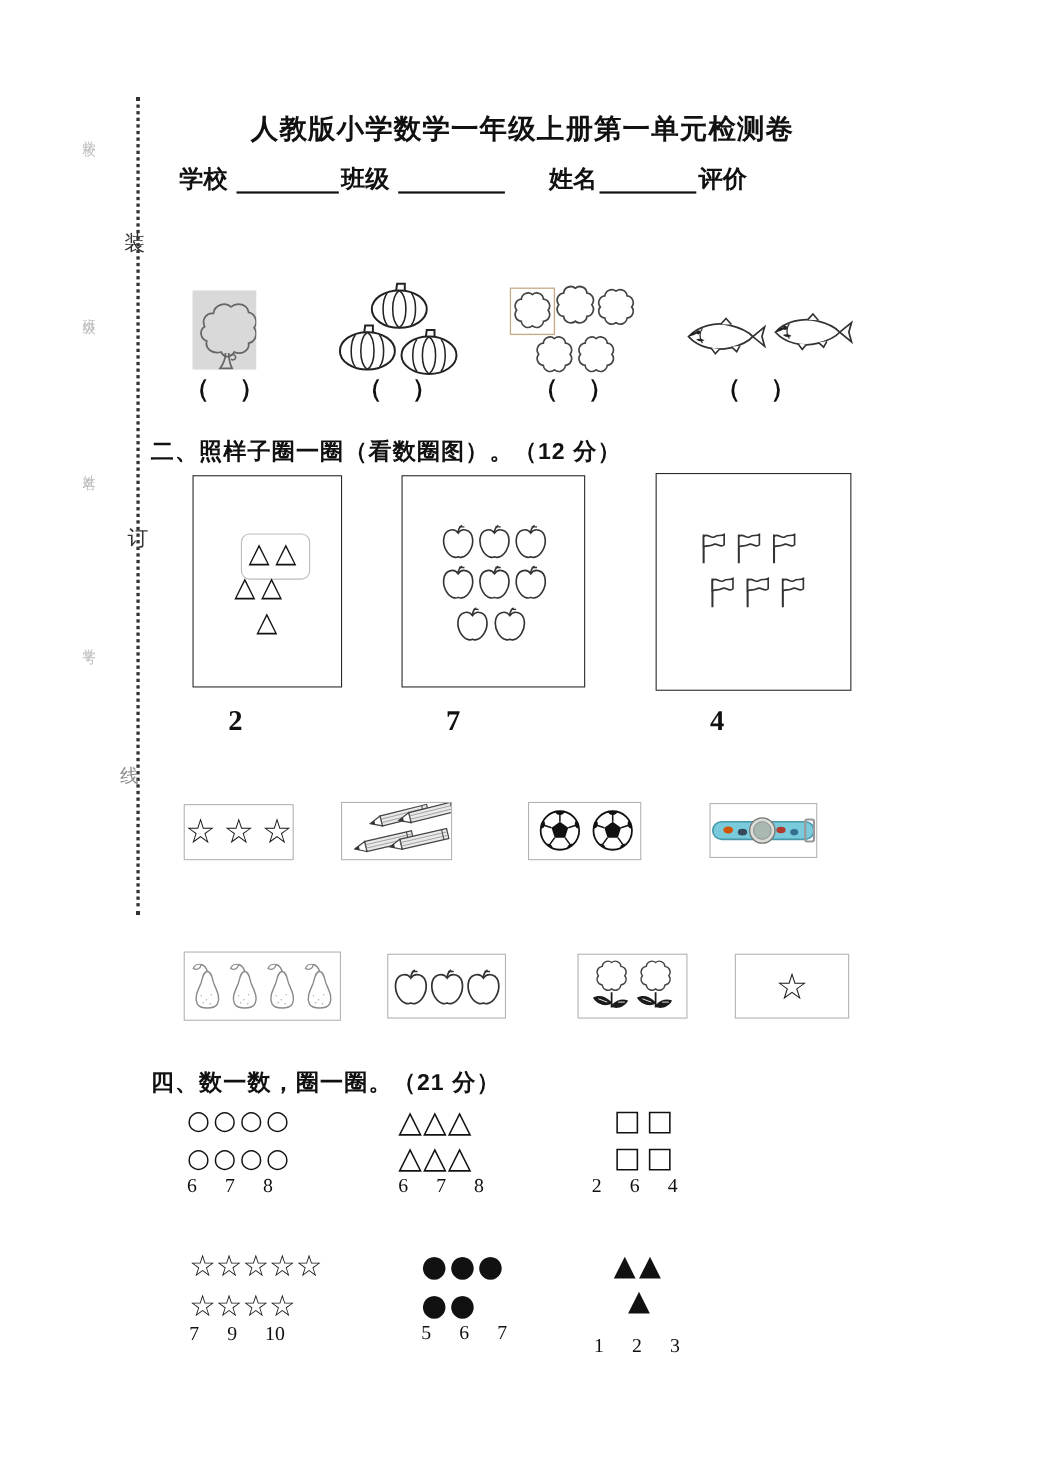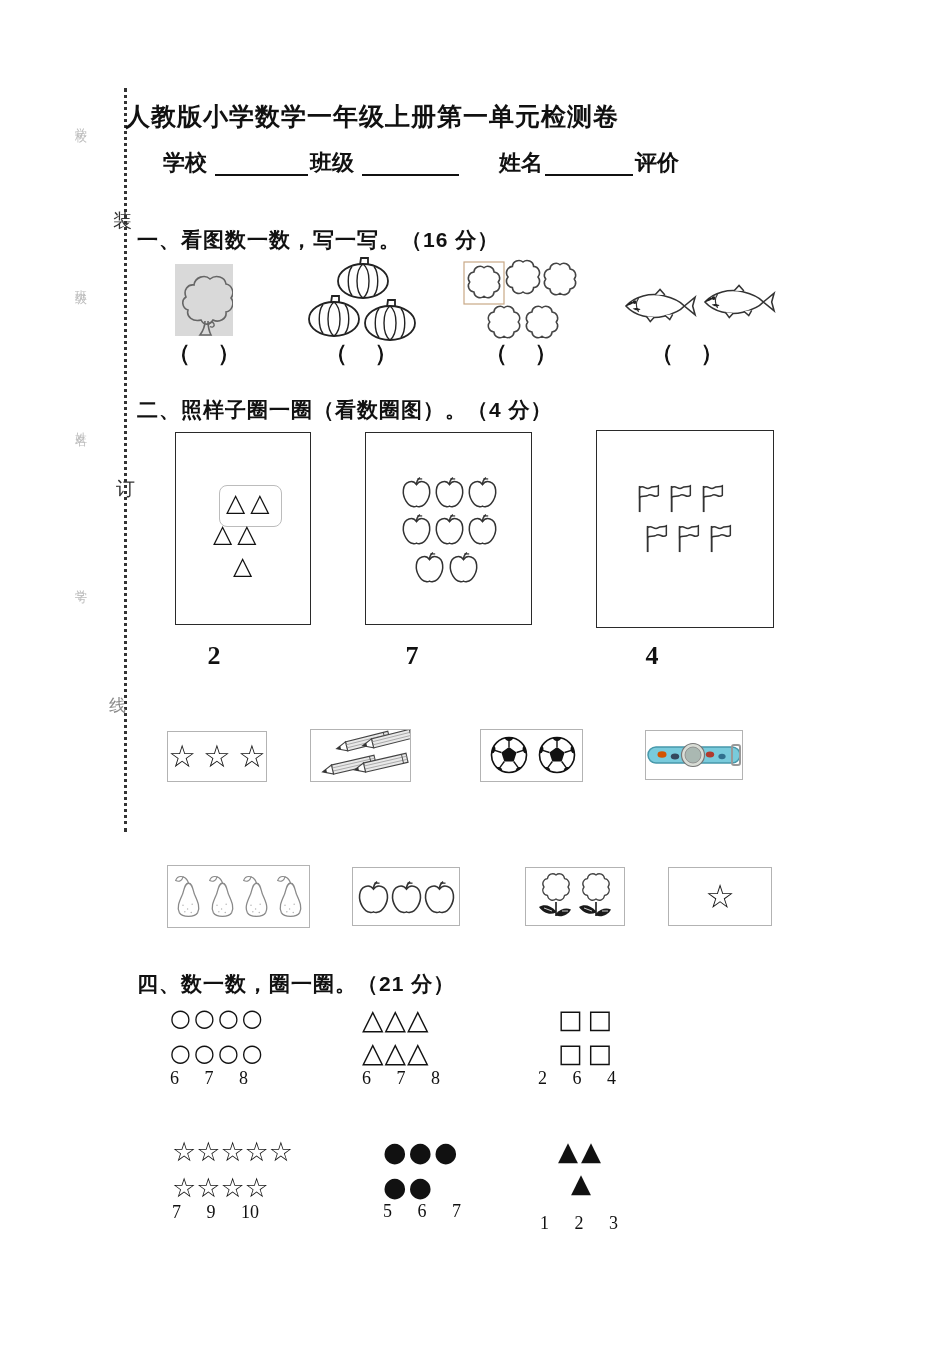--- a/index.html
+++ b/index.html
@@ -1,19 +1,19 @@
 <!DOCTYPE html>
 <html><head>
 <meta charset="utf-8">
 <style>
   html,body{margin:0;padding:0;background:#fff;}
   .page{position:relative;width:950px;height:1346px;background:#ffffff;overflow:hidden;
         font-family:"Liberation Sans",sans-serif;color:#111;}
   .abs{position:absolute;}
-  .title{font-size:25px;font-weight:bold;text-align:left;letter-spacing:1px;}
+  .title{font-size:25px;font-weight:bold;text-align:center;letter-spacing:1px;}
   .infoline{font-size:22px;font-weight:bold;display:flex;align-items:flex-end;}
   .blank{display:inline-block;border-bottom:2px solid #111;height:24px;}
   .heading{font-size:21px;font-weight:bold;letter-spacing:1px;white-space:nowrap;}
   .paren{font-size:23px;font-weight:bold;letter-spacing:2px;}
   .binding-line{width:0;border-left:3px dotted #333;}
   .bindchar{font-size:19px;color:#333;}
   .faintlabel{writing-mode:vertical-rl;font-size:12px;color:#bdbdbd;letter-spacing:3px;}
   .sbox{position:absolute;border:1px solid #2a2a2a;background:#fff;box-sizing:border-box;}
   .lbox{position:absolute;border:1px solid #b3b3b3;background:#fff;box-sizing:border-box;
         display:flex;align-items:center;justify-content:center;}
@@ -139,21 +139,20 @@
   <div class="abs infoline" style="left:163px;top:148px;">
     <span>学校</span>
     <span class="blank" style="width:93px;margin:0 2px 2px 8px;"></span>
     <span>班级</span>
     <span class="blank" style="width:97px;margin:0 2px 2px 8px;"></span>
     <span style="margin-left:38px;">姓名</span>
     <span class="blank" style="width:88px;margin:0 2px 2px 2px;"></span>
     <span>评价</span>
   </div>
 
-  <div class="abs heading" style="left:137px;top:226px;">一、看图数一数，写一写。（16 分）</div>
 
   <div class="abs" style="left:175px;top:264px;width:58px;height:72px;background:#d9d9d9;">
     <svg width="58" height="72" viewBox="0 0 58 72">
         <use href="#sym-tree"></use>
       </svg>
   </div>
 
   <div class="abs" style="left:306px;top:256px;">
     <svg width="114" height="86" viewBox="0 0 114 86">
       <use href="#sym-pumpkin" x="29" y="0" width="56" height="44"></use>
@@ -178,21 +177,21 @@
       <use href="#sym-fish" x="0" y="16" width="76" height="36"></use>
       <use href="#sym-fish" x="79" y="12" width="76" height="36"></use>
     </svg>
   </div>
 
   <div class="abs paren" style="left:165px;top:338px;width:80px;text-align:center;">（　）</div>
   <div class="abs paren" style="left:322px;top:338px;width:80px;text-align:center;">（　）</div>
   <div class="abs paren" style="left:482px;top:338px;width:80px;text-align:center;">（　）</div>
   <div class="abs paren" style="left:648px;top:338px;width:80px;text-align:center;">（　）</div>
 
-  <div class="abs heading" style="left:137px;top:396px;">二、照样子圈一圈（看数圈图）。（4 分）</div>
+  <div class="abs heading" style="left:137px;top:396px;">二、照样子圈一圈（看数圈图）。（12 分）</div>
 
   <div class="sbox" style="left:175px;top:432px;width:136px;height:193px;">
     <div class="tri-example" style="left:43px;top:52px;width:61px;height:40px;"></div>
     <div class="abs shape-row" style="left:50px;top:57px;font-size:25px;letter-spacing:5px;">△△</div>
     <div class="abs shape-row" style="left:37px;top:88px;font-size:25px;letter-spacing:5px;">△△</div>
     <div class="abs shape-row" style="left:57px;top:120px;font-size:25px;">△</div>
   </div>
 
   <div class="sbox" style="left:365px;top:432px;width:167px;height:193px;">
     <svg width="165" height="191" viewBox="0 0 165 191">

